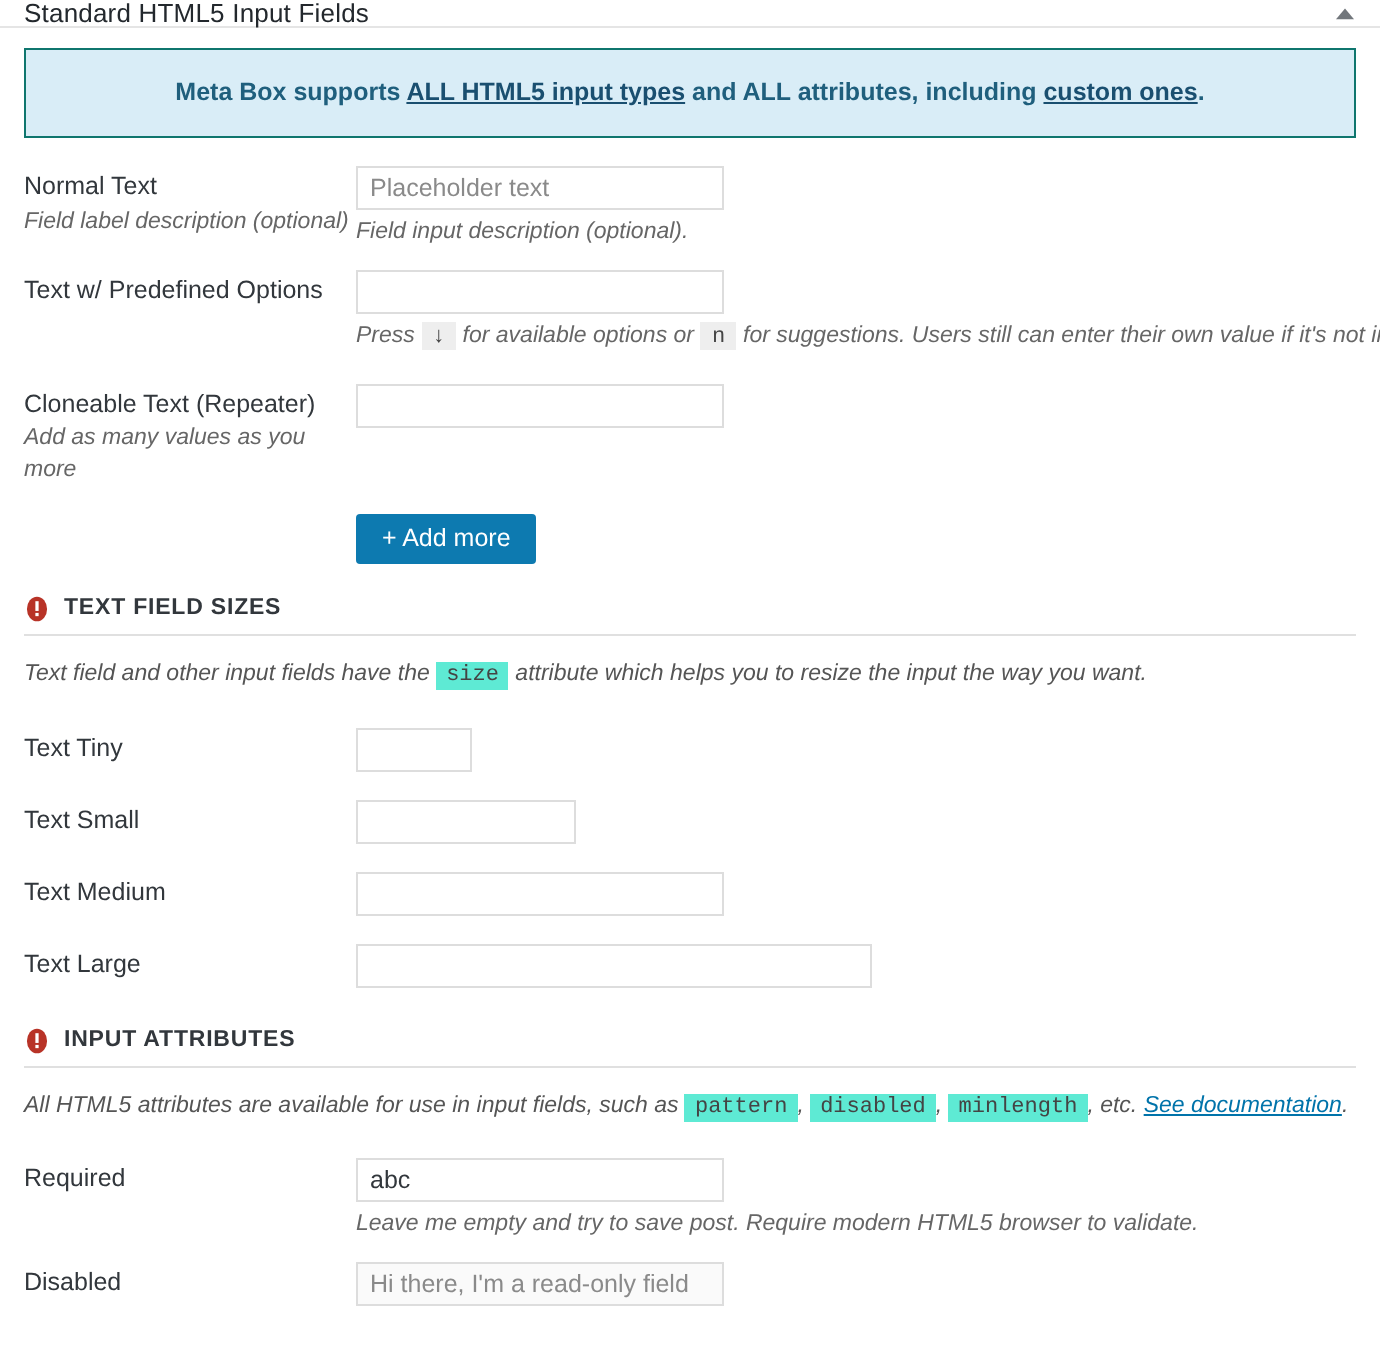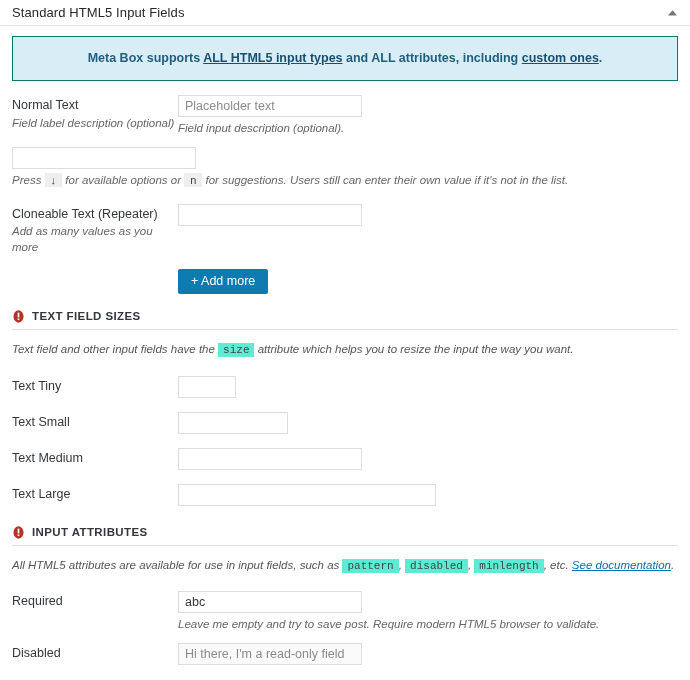--- a/index.html
+++ b/index.html
@@ -12,21 +12,21 @@
     background: #ffffff;
     font-family: "Liberation Sans", sans-serif;
     font-size: 13px;
     color: #32373c;
     overflow: hidden;
   }
 
   
   .postbox-header {
     position: relative;
-    height: 26px;
+    height: 14px;
     border-bottom: 1px solid #e5e5e5;
     display: flex;
     align-items: center;
     padding: 0 12px;
     box-sizing: border-box;
   }
   .postbox-title {
     font-size: 13px;
     color: #23282d;
     font-weight: normal;
@@ -239,20 +239,23 @@
     </div>
     <div class="field-input-col">
       <input class="txt w-normal" type="text" placeholder="Placeholder text" value="" style="">
       <div class="input-desc">Field input description (optional).</div>
     </div>
   </div>
 
   <div class="gap-sm"></div>
 
   <div class="field-row">
+    <div class="field-label-col">
+      <div class="field-label">Text w/ Predefined Options</div>
+    </div>
     <div class="field-input-col">
       <input class="txt w-normal" type="text" value="" style="">
       <div class="input-desc">
         <span>Press </span><span class="kbd">↓</span><span> for available options or </span><span class="kbd">n</span><span> for suggestions. Users still can enter their own value if it's not in the list.</span>
       </div>
     </div>
   </div>
 
   <div class="gap-md"></div>
 

